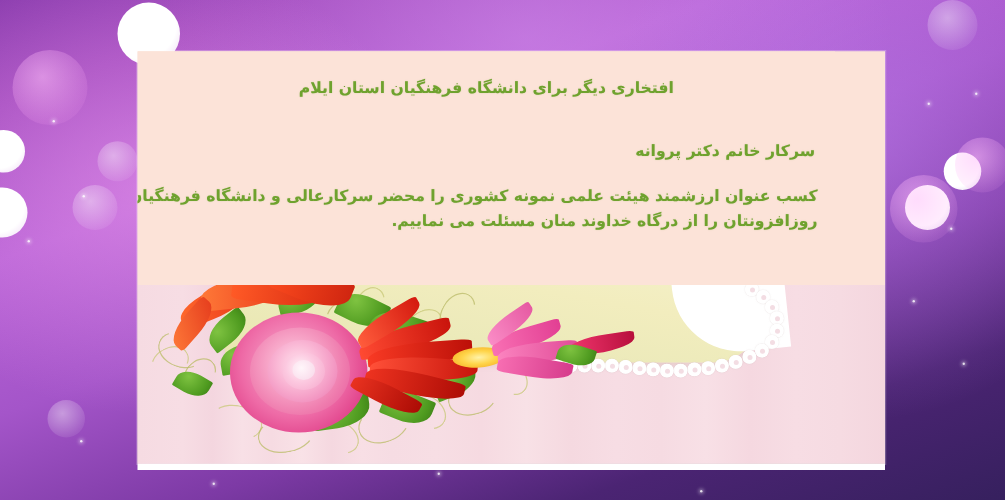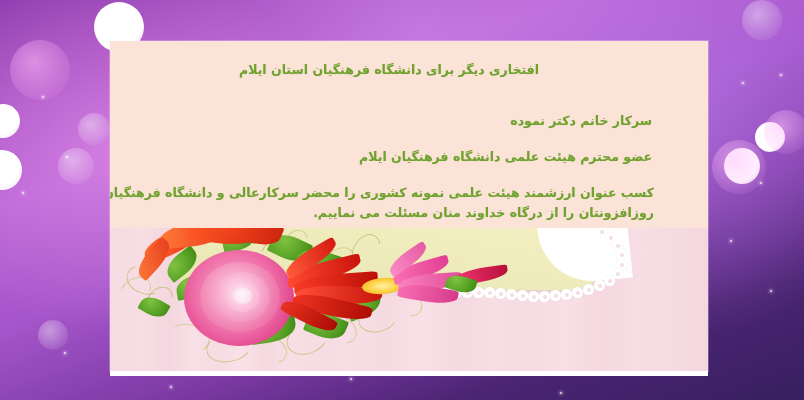--- a/index.html
+++ b/index.html
@@ -248,22 +248,21 @@
   <div class="spark" style="left:64px;  top:352px;"></div>
   <div class="spark" style="left:170px; top:386px;"></div>
   <div class="spark" style="left:350px; top:378px;"></div>
   <div class="spark" style="left:560px; top:392px;"></div>
   <div class="spark" style="left:640px; top:366px;"></div>
 
   <div id="card">
 
     <div id="text-area">
       <div id="title" class="fa">افتخاری دیگر برای دانشگاه فرهنگیان استان ایلام</div>
-      <div id="salutation" class="fa">سرکار خانم دکتر نموده</div>
-      <div id="affiliation" class="fa">عضو محترم هیئت علمی دانشگاه فرهنگیان ایلام</div>
+      <div id="salutation" class="fa">سرکار خانم دکتر پروانه</div>
       <div id="body-para" class="fa">
         <span class="ln l1">کسب عنوان ارزشمند هیئت علمی نمونه کشوری را محضر سرکارعالی و دانشگاه فرهنگیان استان ایلام تبریک عرض نموده و توفیقات</span>
         <span class="ln l2">روزافزونتان را از درگاه خداوند منان مسئلت می نماییم.</span>
       </div>
     </div>
 
     <div id="floral">
 
       <div id="note"></div>
       <div id="note-fold"></div>

